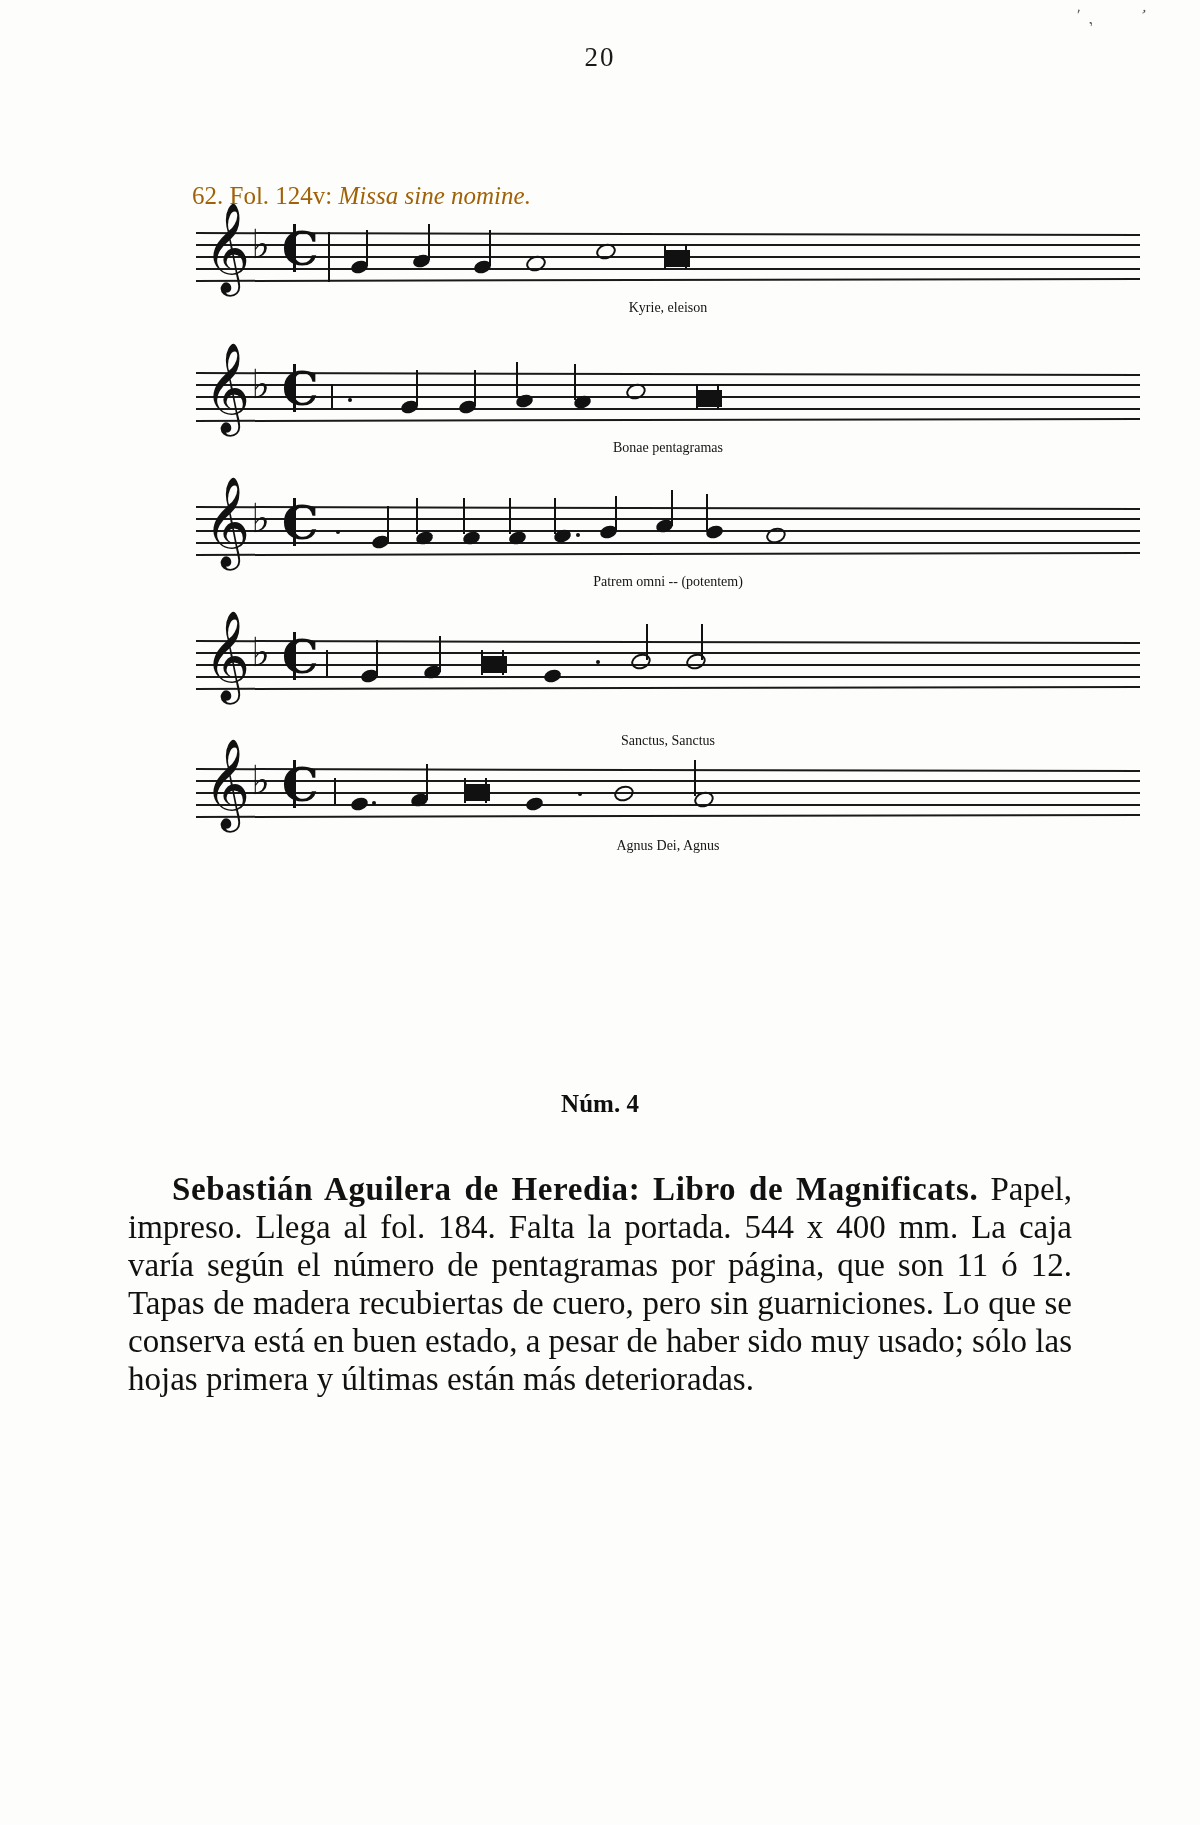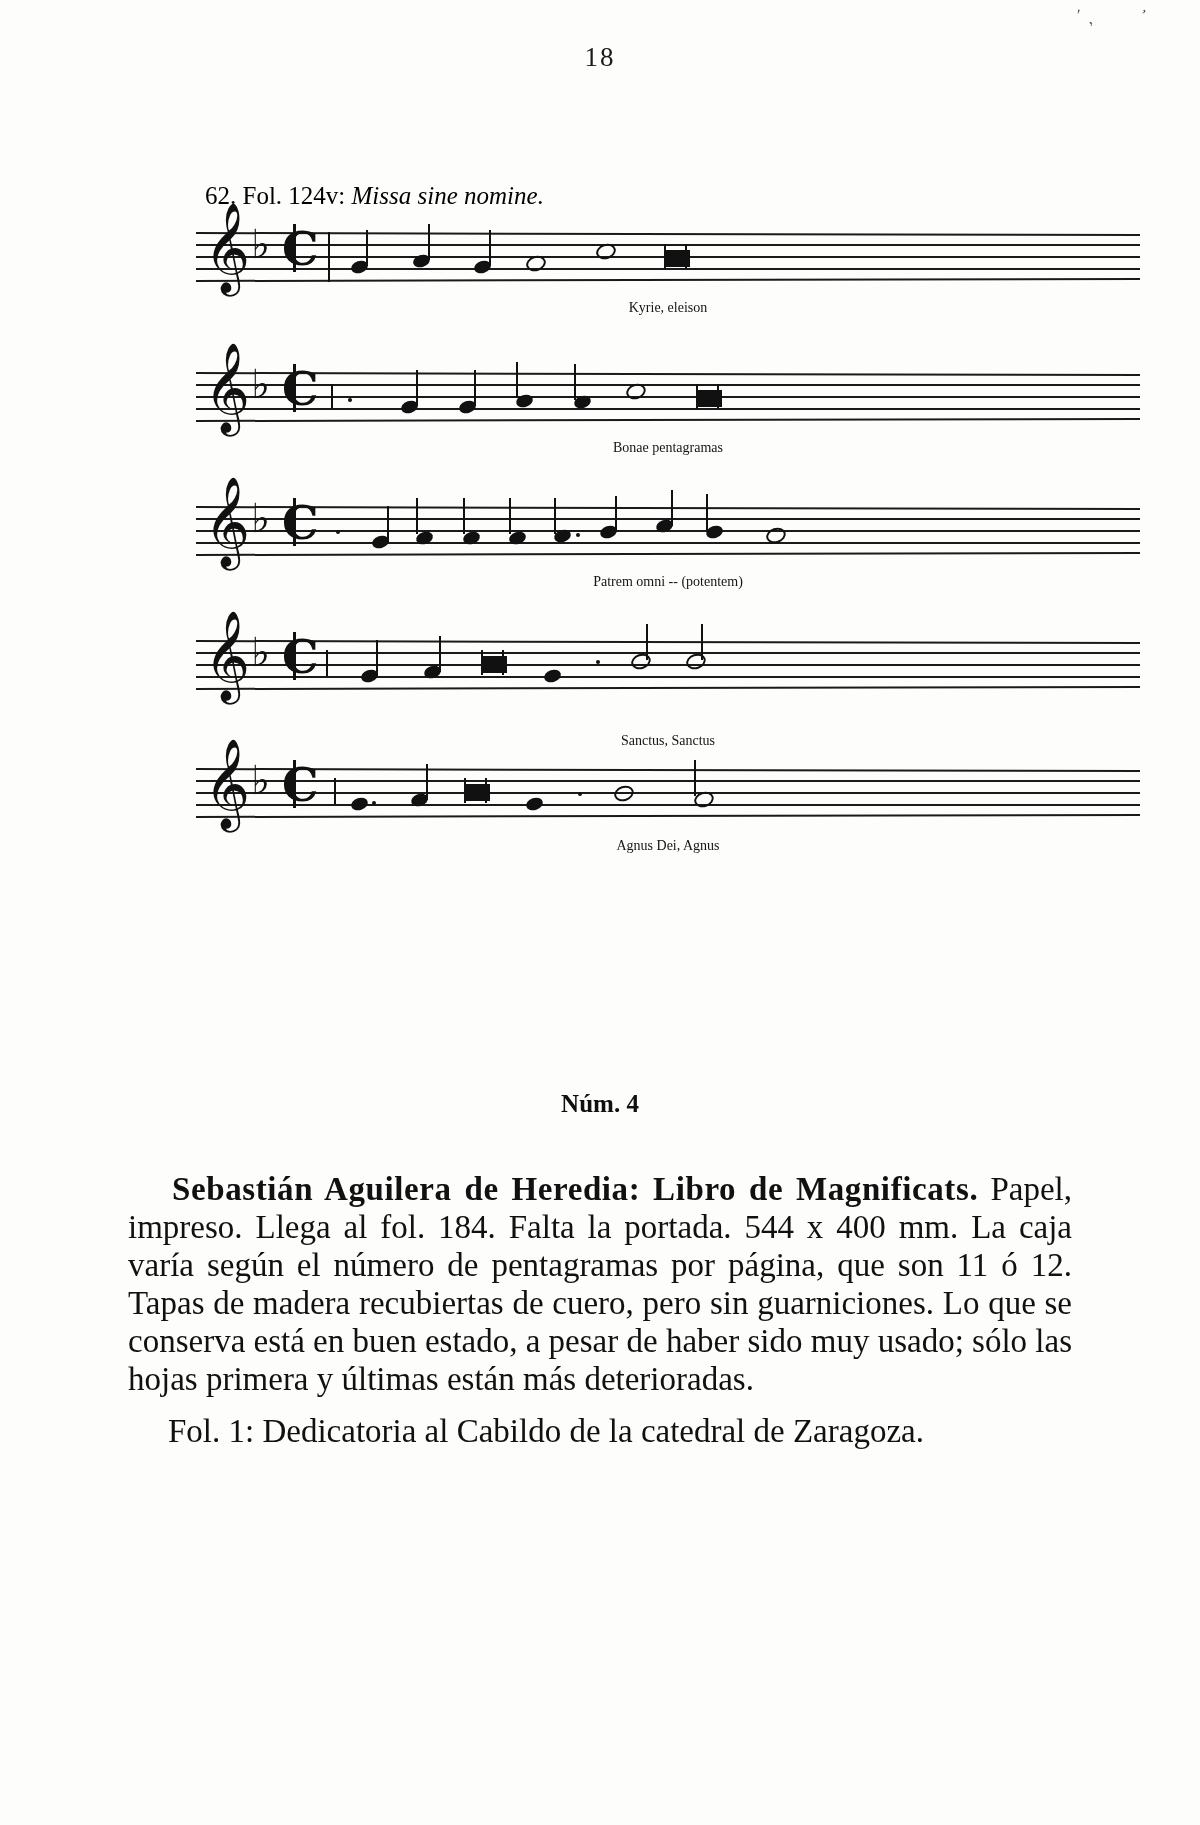--- a/index.html
+++ b/index.html
@@ -41,23 +41,23 @@
     font-family: "Liberation Serif", serif;
   }
   .stray.a { top: 6px; left: 1076px; transform: rotate(18deg); }
   .stray.b { top: 18px; left: 1090px; transform: rotate(-28deg); }
   .stray.c { top: 6px; left: 1140px; transform: rotate(22deg); }
 
   
   .entry-heading {
     position: absolute;
     top: 182px;
-    left: 205px;
+    left: 192px;
     font-size: 25px;
-    color: #000000;
+    color: #a16207;
     white-space: nowrap;
   }
   .entry-heading .title {
     font-style: italic;
   }
 
   
   .system {
     position: absolute;
     left: 196px;
@@ -212,21 +212,21 @@
 </style>
 </head>
 <body>
 
 <div class="page">
 
   <div class="stray a">'</div>
   <div class="stray b">’</div>
   <div class="stray c">’</div>
 
-  <div class="page-number">18</div>
+  <div class="page-number">20</div>
 
   <div class="entry-heading">
     <span>62.</span>
     <span>Fol. 124v:</span>
     <span class="title">Missa sine nomine.</span>
   </div>
 
   <div class="system" style="top: 232px;">
     <div class="staff taper">
       <div class="line l0"></div>
@@ -448,15 +448,14 @@
     </div>
     <div class="text-under" style="top: 70px;">Agnus Dei, Agnus</div>
   </div>
 
   <div class="num-heading">Núm. 4</div>
 
   <div class="para p1 indent-first">
     <b>Sebastián  Aguilera  de  Heredia:  Libro  de  Magnificats.</b><span> Papel, impreso. Llega al fol. 184. Falta la portada. 544 x 400 mm. La caja varía según el número de pentagramas por página, que son 11 ó 12. Tapas de madera recubiertas de cuero, pero sin guarniciones. Lo que se conserva está en buen estado, a pesar de haber sido muy usado; sólo las hojas primera y últimas están más deterioradas.</span>
   </div>
 
-  <div class="para p2">Fol. 1: Dedicatoria al Cabildo de la catedral de Zaragoza.</div>
 
 </div>
 
 </body></html>

